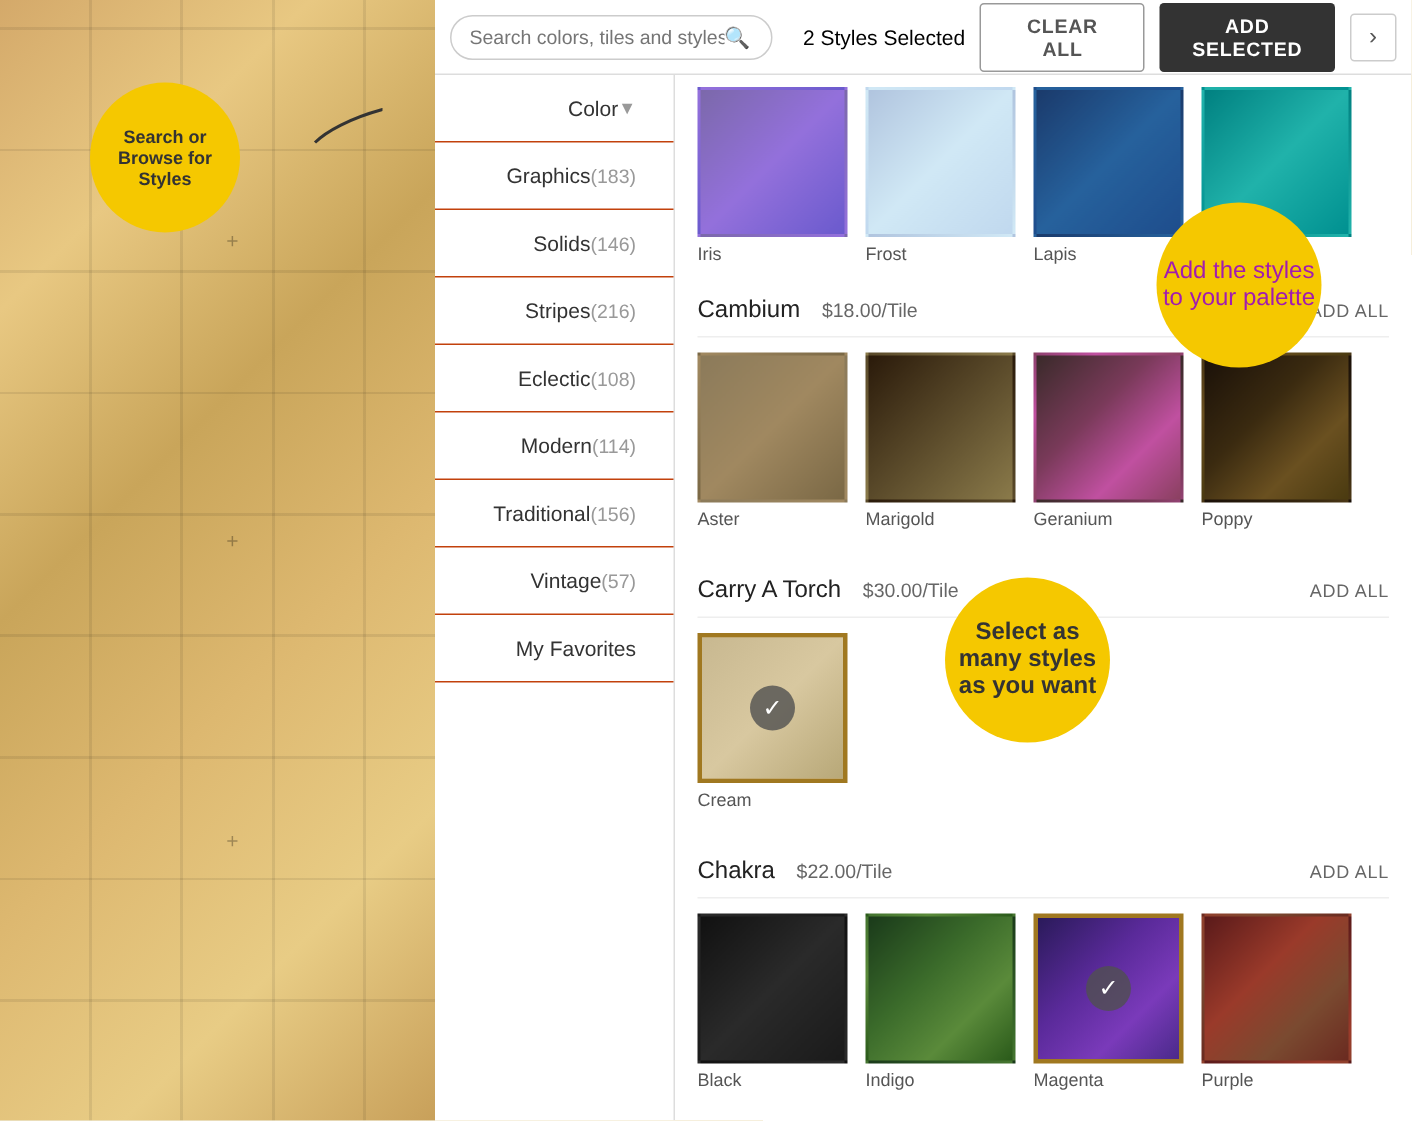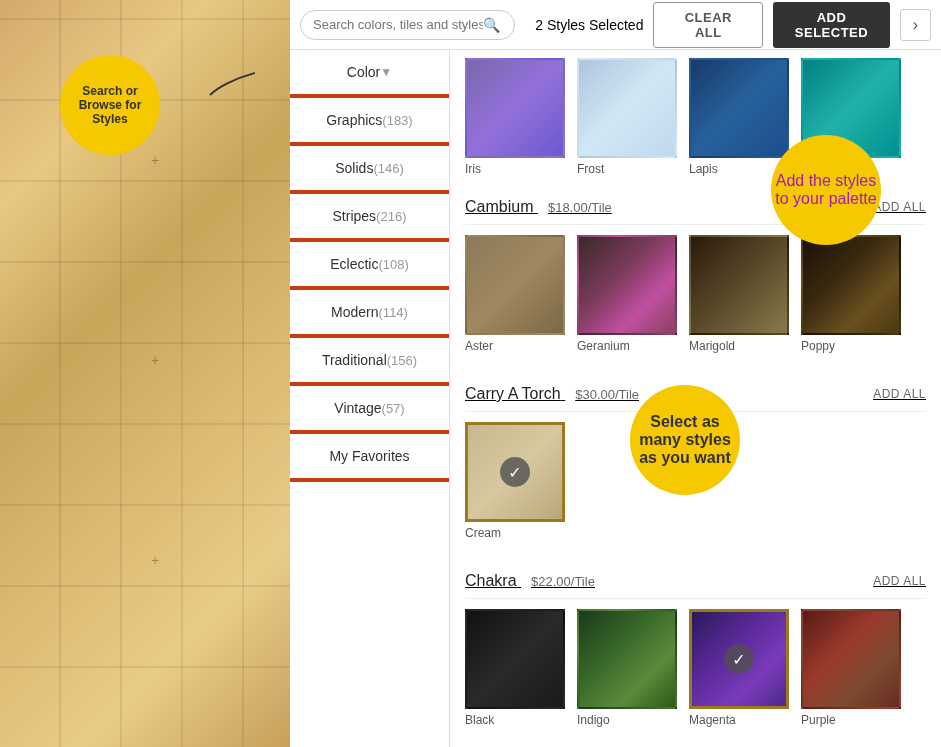--- a/index.html
+++ b/index.html
@@ -165,26 +165,26 @@
     .sidebar-nav {
       width: 160px;
       border-right: 1px solid #ddd;
       background: #fff;
       flex-shrink: 0;
     }
 
     .nav-item {
       display: flex;
       align-items: center;
-      justify-content: center;
-      padding: 14px 4px;
+      justify-content: flex-end;
+      padding: 14px 25px;
       font-size: 14px;
       color: #333;
       cursor: pointer;
-      border-bottom: 4px solid #c2410c;
+      border-bottom: 1px solid #c2410c;
     }
 
     .nav-item .count {
       color: #999;
       font-size: 13px;
     }
 
     .nav-item .chevron {
       font-size: 12px;
       color: #999;
@@ -238,21 +238,20 @@
     .section {
       margin-bottom: 10px;
     }
 
     .section-header {
       display: flex;
       align-items: center;
       justify-content: space-between;
       padding: 12px 0 8px 0;
       border-bottom: 1px solid #eee;
-      text-decoration: underline;
     }
 
     .section-title {
       font-size: 16px;
       font-weight: normal;
       color: #222;
     }
 
     .section-price {
       font-size: 13px;
@@ -439,26 +438,26 @@
               <span class="section-price">$18.00/Tile</span>
             </div>
             <a class="add-all-link">ADD ALL</a>
           </div>
           <div class="tiles-grid">
             <div class="tile-item">
               <div class="tile-img" style="background: linear-gradient(135deg, #8b7a5a 0%, #a08860 50%, #7a6845 100%);"></div>
               <span class="tile-label">Aster</span>
             </div>
             <div class="tile-item">
+              <div class="tile-img" style="background: linear-gradient(135deg, #2a1a0a 0%, #5a4a2a 50%, #8a7a4a 100%);"></div>
+              <span class="tile-label">Marigold</span>
+            </div>
+            <div class="tile-item">
               <div class="tile-img" style="background: linear-gradient(135deg, #3a2a2a 0%, #7a3a5a 40%, #c050a0 70%, #8a4060 100%);"></div>
               <span class="tile-label">Geranium</span>
-            </div>
-            <div class="tile-item">
-              <div class="tile-img" style="background: linear-gradient(135deg, #2a1a0a 0%, #5a4a2a 50%, #8a7a4a 100%);"></div>
-              <span class="tile-label">Marigold</span>
             </div>
             <div class="tile-item">
               <div class="tile-img" style="background: linear-gradient(135deg, #1a1008 0%, #3a2a10 40%, #6a5020 70%, #4a3a10 100%);"></div>
               <span class="tile-label">Poppy</span>
             </div>
           </div>
         </div>
 
         <div class="section">
           <div class="section-header">

